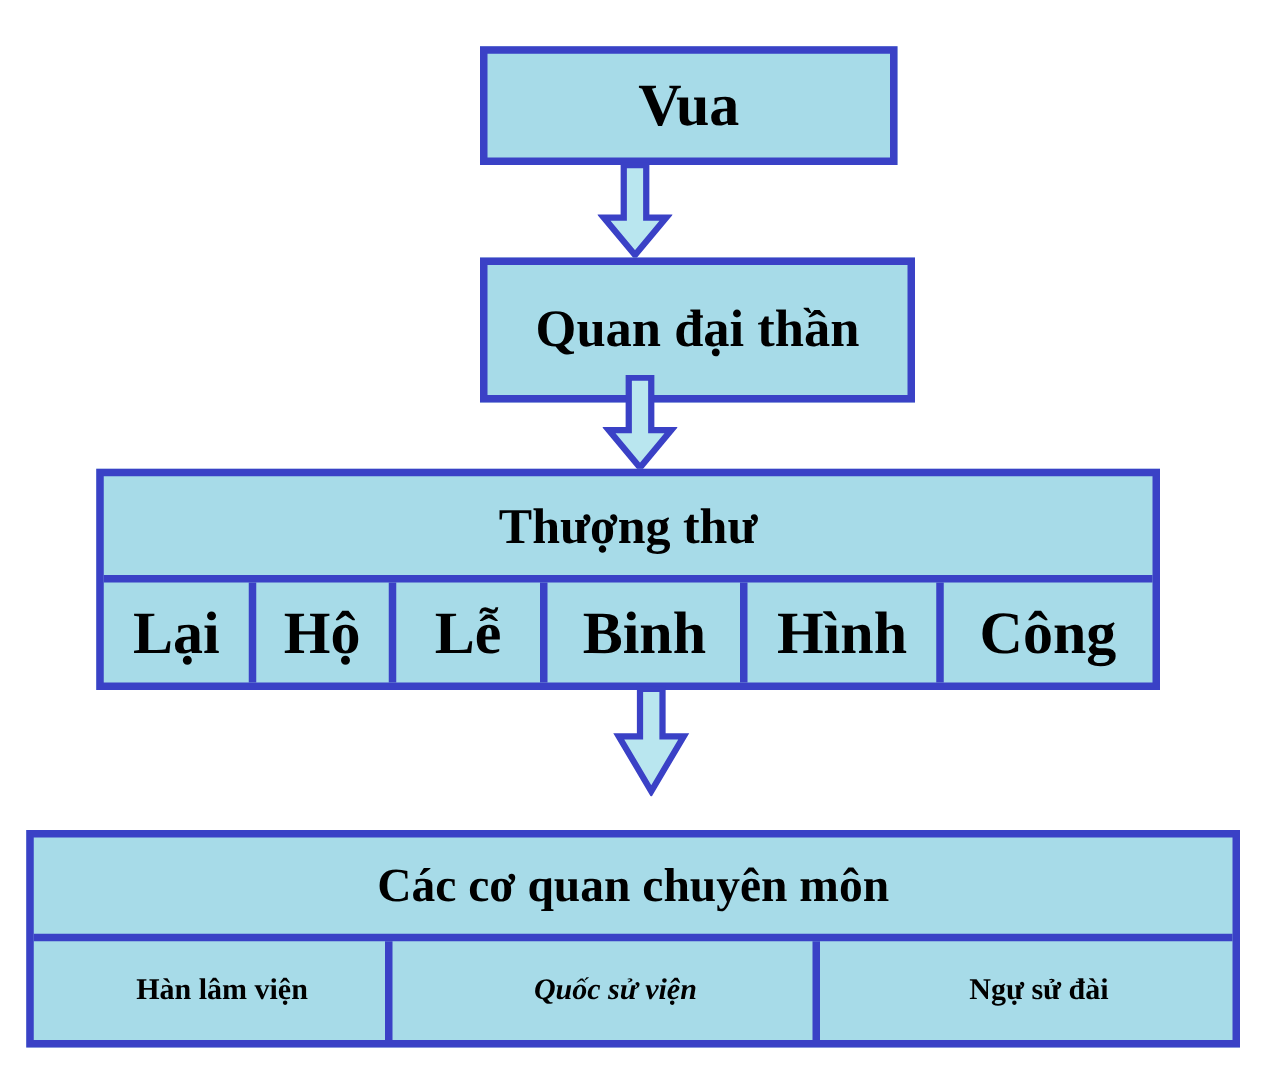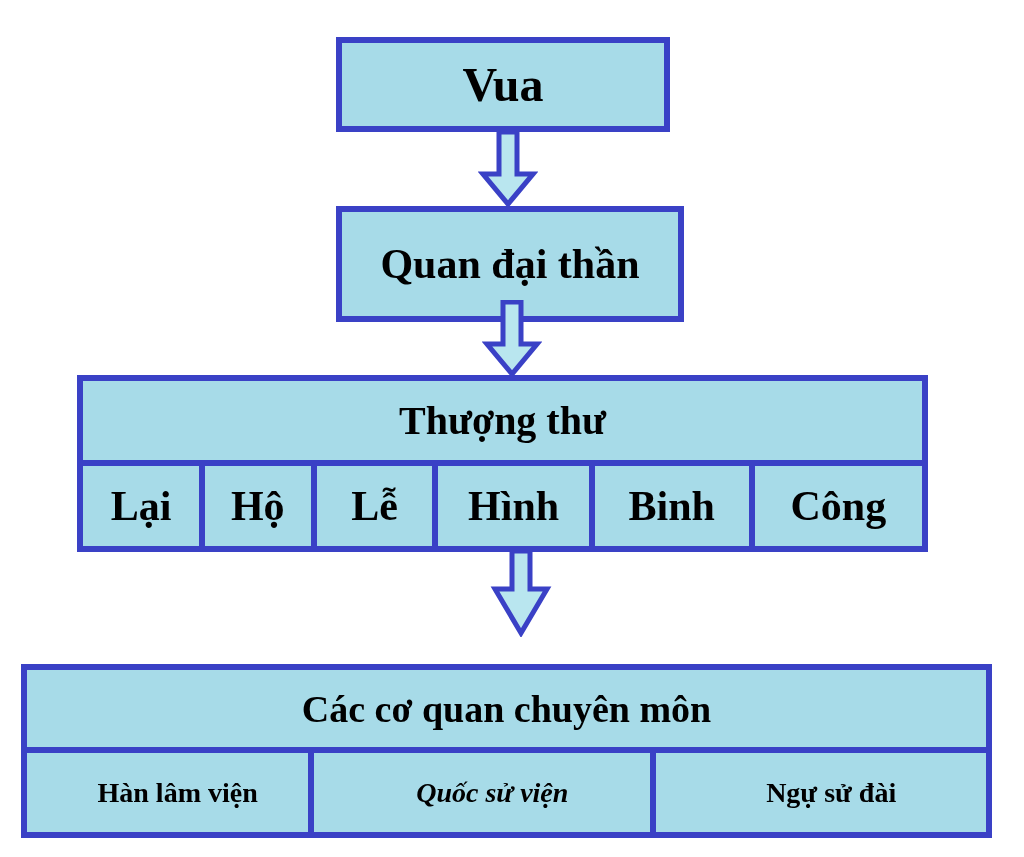--- a/index.html
+++ b/index.html
@@ -25,20 +25,21 @@
   .node{
     position:absolute;
     box-sizing:border-box;
     background:var(--box-fill);
     border:6px solid var(--border);
     display:flex;
     align-items:center;
     justify-content:center;
     font-weight:bold;
     text-align:center;
+    margin-left:48px;
   }
   .node-l1{left:336px;top:37px;width:334px;height:95px;font-size:48px;}
   .node-l2{left:336px;top:206px;width:348px;height:116px;font-size:42px;}
   .tbl{
     position:absolute;
     box-sizing:border-box;
     background:var(--box-fill);
     border:6px solid var(--border);
     display:flex;
     flex-direction:column;
@@ -65,22 +66,22 @@
     box-sizing:border-box;
     display:flex;
     align-items:center;
     justify-content:center;
     font-weight:bold;
     border-right:6px solid var(--border);
     overflow:hidden;
     white-space:nowrap;
   }
   .tbl-cell:last-child{border-right:none;border-radius:21px;}
-  .tbl-l3 .tbl-cell{font-size:42px;}
-  .tbl-l4 .tbl-cell{font-size:28px;padding-left:20px;}
+  .tbl-l3 .tbl-cell{font-size:48px;}
+  .tbl-l4 .tbl-cell{font-size:24px;padding-left:20px;}
   
   .w-lai{flex:122 0 0;}
   .w-ho{flex:111 0 0;align-items:center;}
   .w-le{flex:122 0 0;}
   .w-binh{flex:162 0 0;}
   .w-hinh{flex:158 0 0;}
   .w-cong{flex:176 0 0;}
   
   .w-hanlam{flex:286 0 0;}
   .w-quocsu{flex:346 0 0;font-style:italic;}
@@ -127,25 +128,25 @@
     <div class="tbl-row">
       <div class="tbl-cell w-lai">
           <span>Lại</span>
         </div>
       <div class="tbl-cell w-ho">
           <span>Hộ</span>
         </div>
       <div class="tbl-cell w-le">
           <span>Lễ</span>
         </div>
+      <div class="tbl-cell w-binh">
+          <span>Binh</span>
+        </div>
       <div class="tbl-cell w-hinh">
           <span>Hình</span>
-        </div>
-      <div class="tbl-cell w-binh">
-          <span>Binh</span>
         </div>
       <div class="tbl-cell w-cong">
           <span>Công</span>
         </div>
     </div>
   </div>
 
   <svg class="arrow arrow-3" width="62" height="88" viewBox="0 0 62 88">
     <polygon points="22,2 40,2 40,40 57,40 31,84 5,40 22,40"></polygon>
   </svg>

